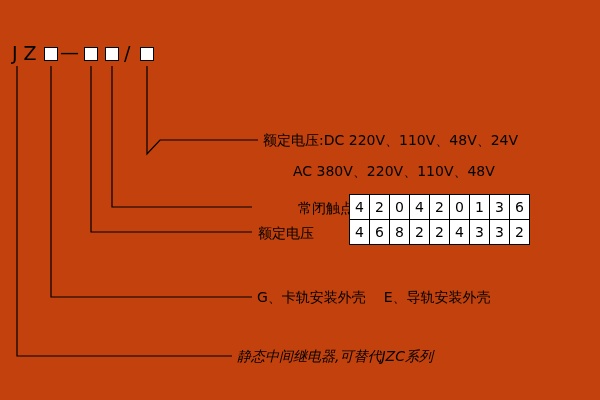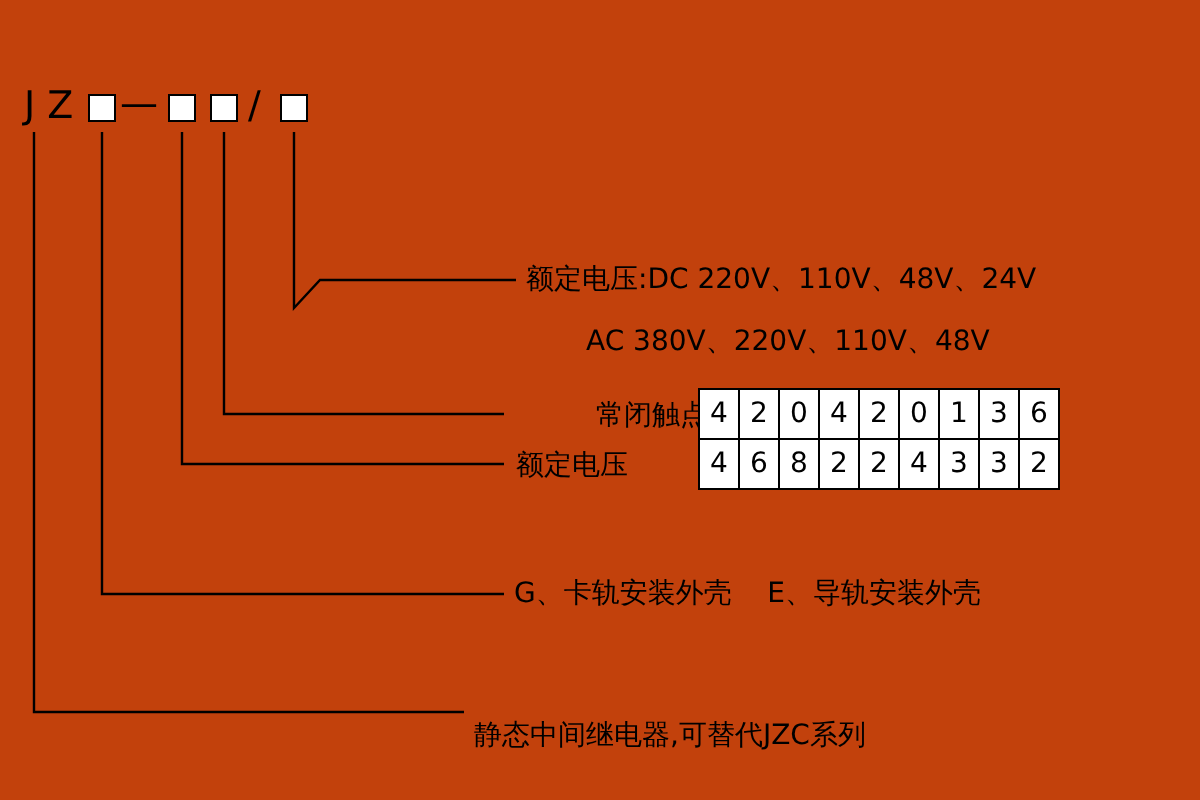--- a/index.html
+++ b/index.html
@@ -78,21 +78,21 @@
   <span class="mbox" style="left:84px; top:47px;"></span>
   <span class="mbox" style="left:105px; top:47px;"></span>
   <span class="model-text" style="left:124px; top:44px;">/</span>
   <span class="mbox" style="left:140px; top:47px;"></span>
 
   <span class="label" style="left:263px; top:132px;">额定电压:DC 220V、110V、48V、24V</span>
   <span class="label" style="left:293px; top:163px;">AC 380V、220V、110V、48V</span>
   <span class="label" style="left:258px; top:200px;margin-left:40px;">常闭触点</span>
   <span class="label" style="left:258px; top:225px;">额定电压</span>
   <span class="label" style="left:257px; top:289px;">G、卡轨安装外壳    E、导轨安装外壳</span>
-  <span class="label" style="left:237px; top:360px;">静态中间继电器,可替代JZC系列</span>
+  <span class="label" style="left:237px; top:348px;font-style:italic;">静态中间继电器,可替代JZC系列</span>
 
   <div class="ctable">
     <div class="crow first">
       <div class="cellc">4</div>
       <div class="cellc">2</div>
       <div class="cellc">0</div>
       <div class="cellc">4</div>
       <div class="cellc">2</div>
       <div class="cellc">0</div>
       <div class="cellc">1</div>

